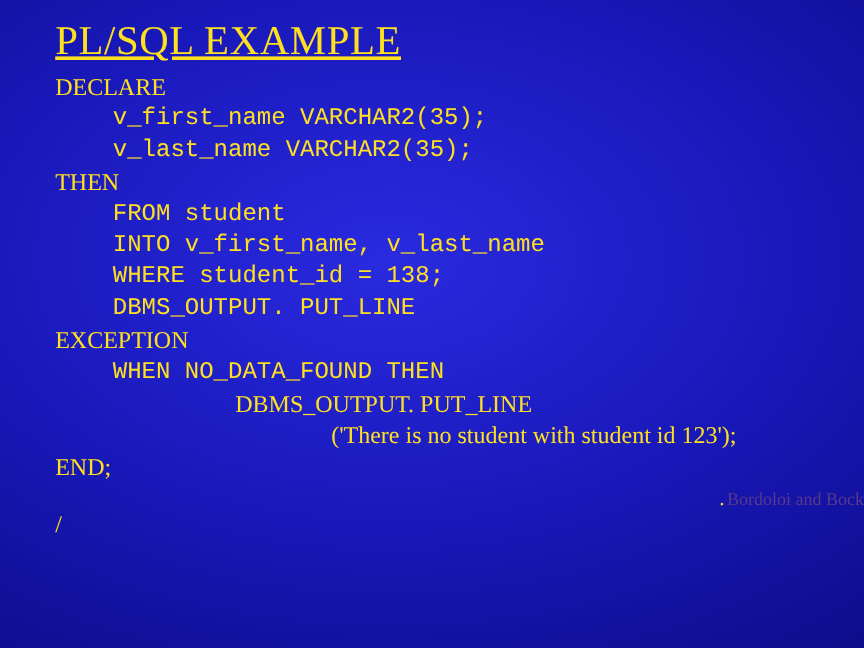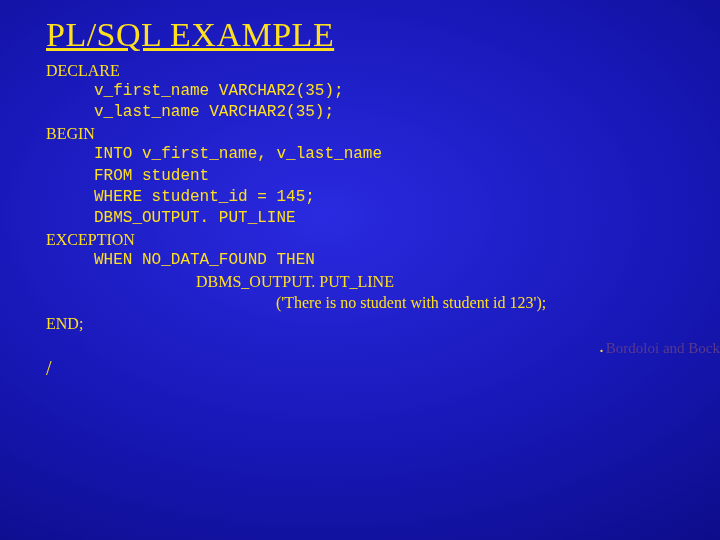--- a/index.html
+++ b/index.html
@@ -18,21 +18,21 @@
     box-sizing: border-box;
     padding: 4px 0 0 0;
   }
   .title {
     font-size: 34px;
     text-decoration: underline;
     margin: 12px 0 6px 46px;
     letter-spacing: 0.5px;
   }
   .code {
-    font-size: 16px;
+    font-size: 20px;
     line-height: 1.32;
     margin-left: 46px;
   }
   .i0 { margin-left: 0px; }
   .i1 { margin-left: 48px; font-family: Liberation Mono, monospace; }
   .i2 { margin-left: 150px; }
   .i3 { margin-left: 230px; }
   .line { white-space: pre; }
   .footer {
     margin-left: 46px;
@@ -58,24 +58,24 @@
 </head>
 <body>
 
 <div class="slide">
   <div class="title">PL/SQL EXAMPLE</div>
 
   <div class="code">
     <div class="line i0">DECLARE</div>
     <div class="line i1">v_first_name VARCHAR2(35);</div>
     <div class="line i1">v_last_name VARCHAR2(35);</div>
-    <div class="line i0">BEGIN</div>
+    <div class="line i0">THEN</div>
+    <div class="line i1">FROM student</div>
     <div class="line i1">INTO v_first_name, v_last_name</div>
-    <div class="line i1">FROM student</div>
-    <div class="line i1">WHERE student_id = 145;</div>
+    <div class="line i1">WHERE student_id = 138;</div>
     <div class="line i1">DBMS_OUTPUT. PUT_LINE</div>
     <div class="line i0">EXCEPTION</div>
     <div class="line i1">WHEN NO_DATA_FOUND THEN</div>
     <div class="line i2">DBMS_OUTPUT. PUT_LINE</div>
     <div class="line i3">('There is no student with student id 123');</div>
     <div class="line i0">END;</div>
   </div>
 
   <div class="footer">
     <span class="period">.</span><span>Bordoloi and Bock</span>

